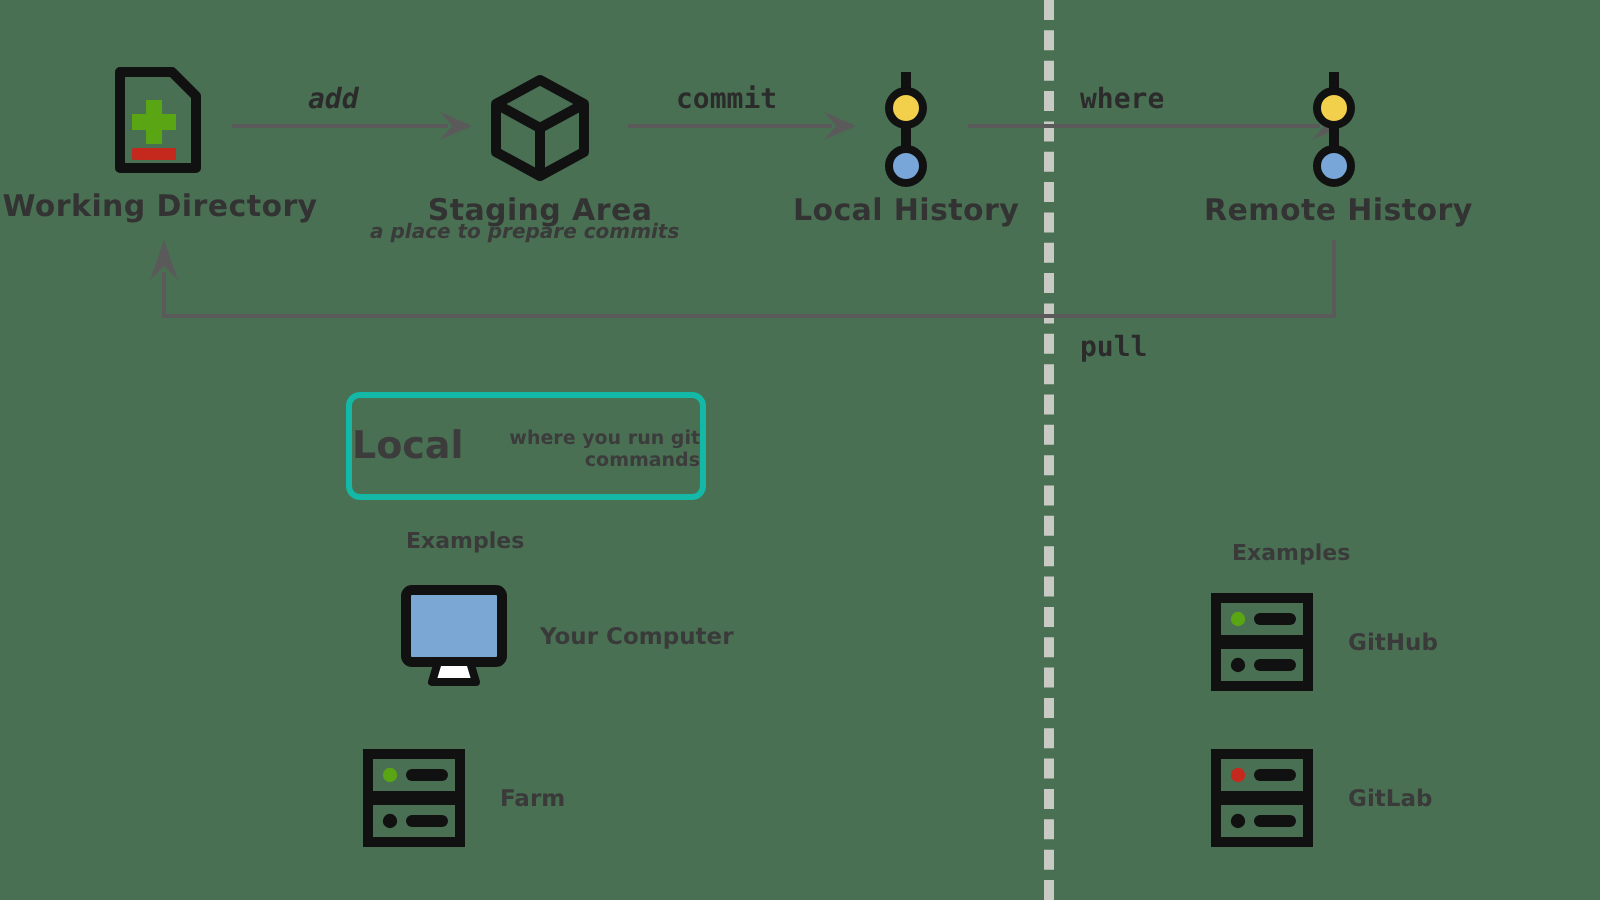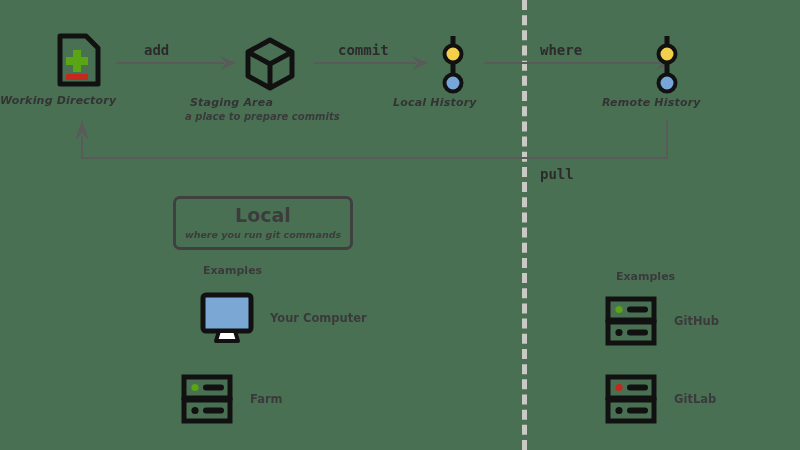--- a/index.html
+++ b/index.html
@@ -12,25 +12,25 @@
     background: #4a7054;
     overflow: hidden;
     font-family: "DejaVu Sans", sans-serif;
   }
   .abs { position: absolute; }
 
   
   .node-label {
     font-family: "DejaVu Sans", sans-serif;
     font-weight: bold;
-    font-size: 11px;
+    font-size: 15px;
     color: #333333;
+    text-align: center;
     white-space: nowrap;
     letter-spacing: .2px;
-    font-style: italic;
   }
   .node-sub {
     font-family: "DejaVu Sans", sans-serif;
     font-style: italic;
     font-weight: bold;
     font-size: 10px;
     color: #3a3a3a;
     text-align: left;
     white-space: nowrap;
   }
@@ -44,25 +44,24 @@
   .box-title {
     font-family: "DejaVu Sans", sans-serif;
     font-weight: bold;
     font-size: 19px;
     color: #3c3c3c;
     text-align: center;
     line-height: 1;
   }
   .box-sub {
     font-family: "DejaVu Sans", sans-serif;
-    font-style: italic;
     font-weight: bold;
     font-size: 9.5px;
     color: #3c3c3c;
-    text-align: left;
+    text-align: right;
     margin-top: 4px;
   }
   .examples-label {
     font-family: "DejaVu Sans", sans-serif;
     font-weight: bold;
     font-size: 11px;
     color: #3a3a3a;
     text-align: left;
     white-space: nowrap;
   }
@@ -70,24 +69,24 @@
     font-family: "DejaVu Sans", sans-serif;
     font-weight: bold;
     font-size: 11.5px;
     color: #3a3a3a;
     white-space: nowrap;
   }
 
   
   .group-box {
     box-sizing: border-box;
-    border: 3px solid #404040;
+    border: 3px solid #14b8a6;
     border-radius: 7px;
     display: flex;
-    flex-direction: column;
+    flex-direction: row;
     align-items: center;
     justify-content: center;
   }
 
   
   .divider {
     border-left: 5px dashed #c9cac4;
     height: 450px;
     width: 0;
   }
@@ -111,21 +110,21 @@
       <svg width="52" height="56" viewBox="0 0 52 56">
         <path d="M8 4 H34 L46 16 V52 H8 Z" fill="none" stroke="#111111" stroke-width="5" stroke-linejoin="round"></path>
         <rect x="21" y="18" width="8" height="22" fill="#5aa513"></rect>
         <rect x="14" y="25" width="22" height="8" fill="#5aa513"></rect>
         <rect x="14" y="42" width="22" height="6" fill="#c5281c" rx="1"></rect>
       </svg>
     </div>
   </div>
   <div class="abs node-label" style="left:0px; top:94px; width:160px;">Working Directory</div>
 
-  <div class="abs cmd-label" style="left:144px; top:42px;">add</div>
+  <div class="abs cmd-label" style="left:154px; top:42px;font-style:italic;">add</div>
   <div class="abs" style="left:116px; top:52px;">
     <svg width="122" height="22" viewBox="0 0 122 22">
       <line x1="0" y1="11" x2="108" y2="11" stroke="#5a5a5a" stroke-width="2"></line>
       <path d="M104 4 L120 11 L104 18 L110 11 Z" fill="#5a5a5a"></path>
     </svg>
   </div>
 
   <div class="abs" style="left:243px; top:36px;">
     <div class="icon-wrap">
       <svg width="54" height="56" viewBox="0 0 54 56">

